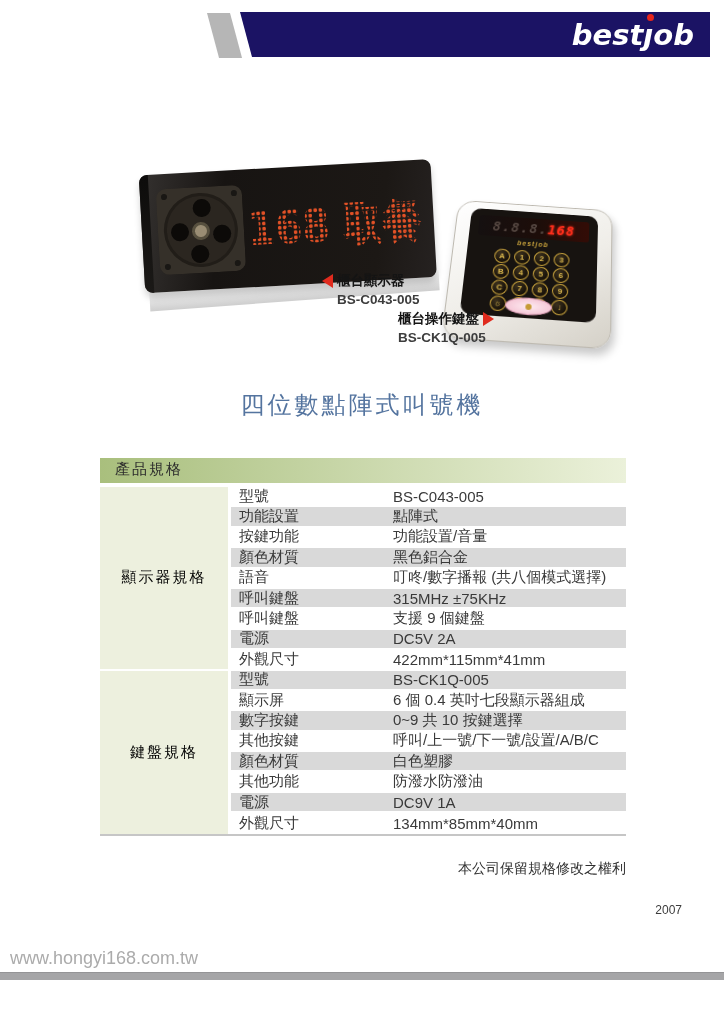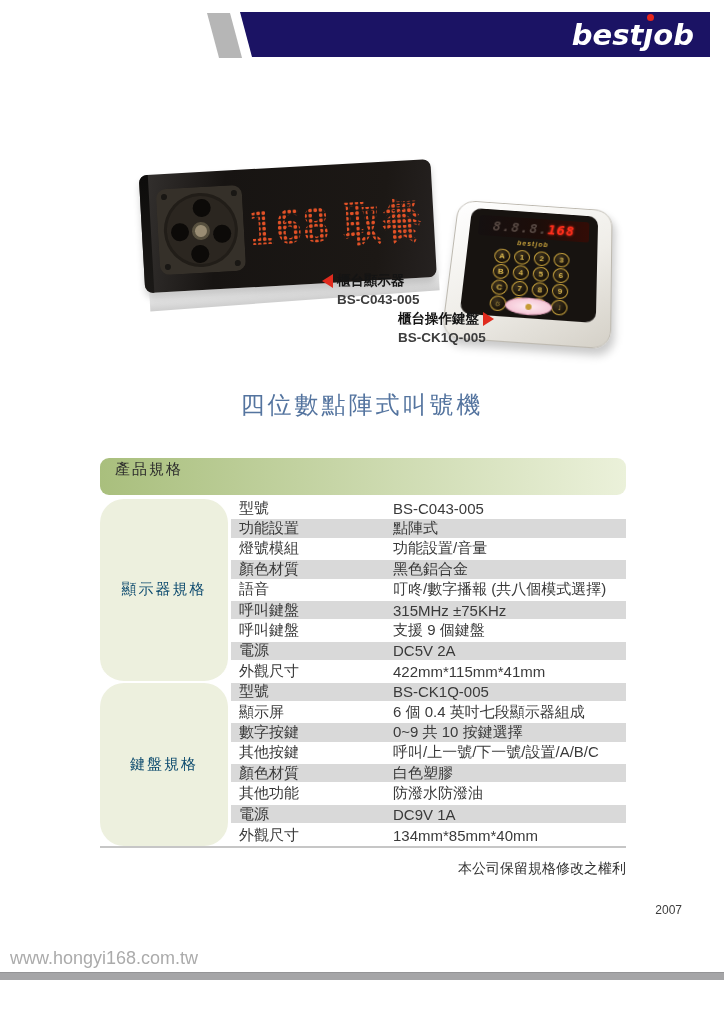--- a/index.html
+++ b/index.html
@@ -70,26 +70,26 @@
   .cap1{left:322px;top:272px;}
   .cap1 .model{margin-left:15px;}
   .cap2{left:398px;top:310px;}
 
   
   .doc-title{position:absolute;left:0;top:389px;width:724px;text-align:center;
              font-size:24px;color:#54749f;letter-spacing:3px;}
 
   
   .spec{position:absolute;left:100px;top:458px;width:526px;}
-  .spec-head{height:37px;line-height:21px;padding-left:15px;font-size:15px;color:#2c2c2c;
-             letter-spacing:2px;background:linear-gradient(to right,#a9bf7d,#ebf1da);border-radius:9px;}
+  .spec-head{height:25px;line-height:21px;padding-left:15px;font-size:15px;color:#2c2c2c;
+             letter-spacing:2px;background:linear-gradient(to right,#a9bf7d,#ebf1da);}
   .spec-body{margin-top:4px;display:flex;border-bottom:2px solid #c6c6c6;}
   .spec-left{width:128px;margin-right:3px;display:flex;flex-direction:column;}
   .sec-cell{background:#edf0de;display:flex;align-items:center;justify-content:center;
-            font-size:15px;letter-spacing:2px;color:#0c4a6e;box-sizing:border-box;border-radius:24px;}
+            font-size:15px;letter-spacing:2px;color:#000000;box-sizing:border-box;}
   .sec-1{height:183.6px;border-bottom:2px solid #fff;}
   .sec-2{height:163.2px;}
   .spec-rows{flex:1;display:flex;flex-direction:column;}
   .tr{height:20.4px;box-sizing:border-box;border-bottom:2px solid #fff;
       display:flex;align-items:center;font-size:15px;color:#3a3a3a;}
   .tr:nth-child(even){background:#d9d9d9;}
   .tr:last-child{border-bottom:none;}
   .td-label{width:162px;box-sizing:border-box;padding-left:8px;flex-shrink:0;}
   .td-value{flex:1;}
 
@@ -203,21 +203,21 @@
       <div class="spec-rows">
         <div class="tr">
             <div class="td-label">型號</div>
             <div class="td-value">BS-C043-005</div>
           </div>
         <div class="tr">
             <div class="td-label">功能設置</div>
             <div class="td-value">點陣式</div>
           </div>
         <div class="tr">
-            <div class="td-label">燈號模組</div>
+            <div class="td-label">按鍵功能</div>
             <div class="td-value">功能設置/音量</div>
           </div>
         <div class="tr">
             <div class="td-label">顏色材質</div>
             <div class="td-value">黑色鋁合金</div>
           </div>
         <div class="tr">
             <div class="td-label">語音</div>
             <div class="td-value">叮咚/數字播報 (共八個模式選擇)</div>
           </div>

